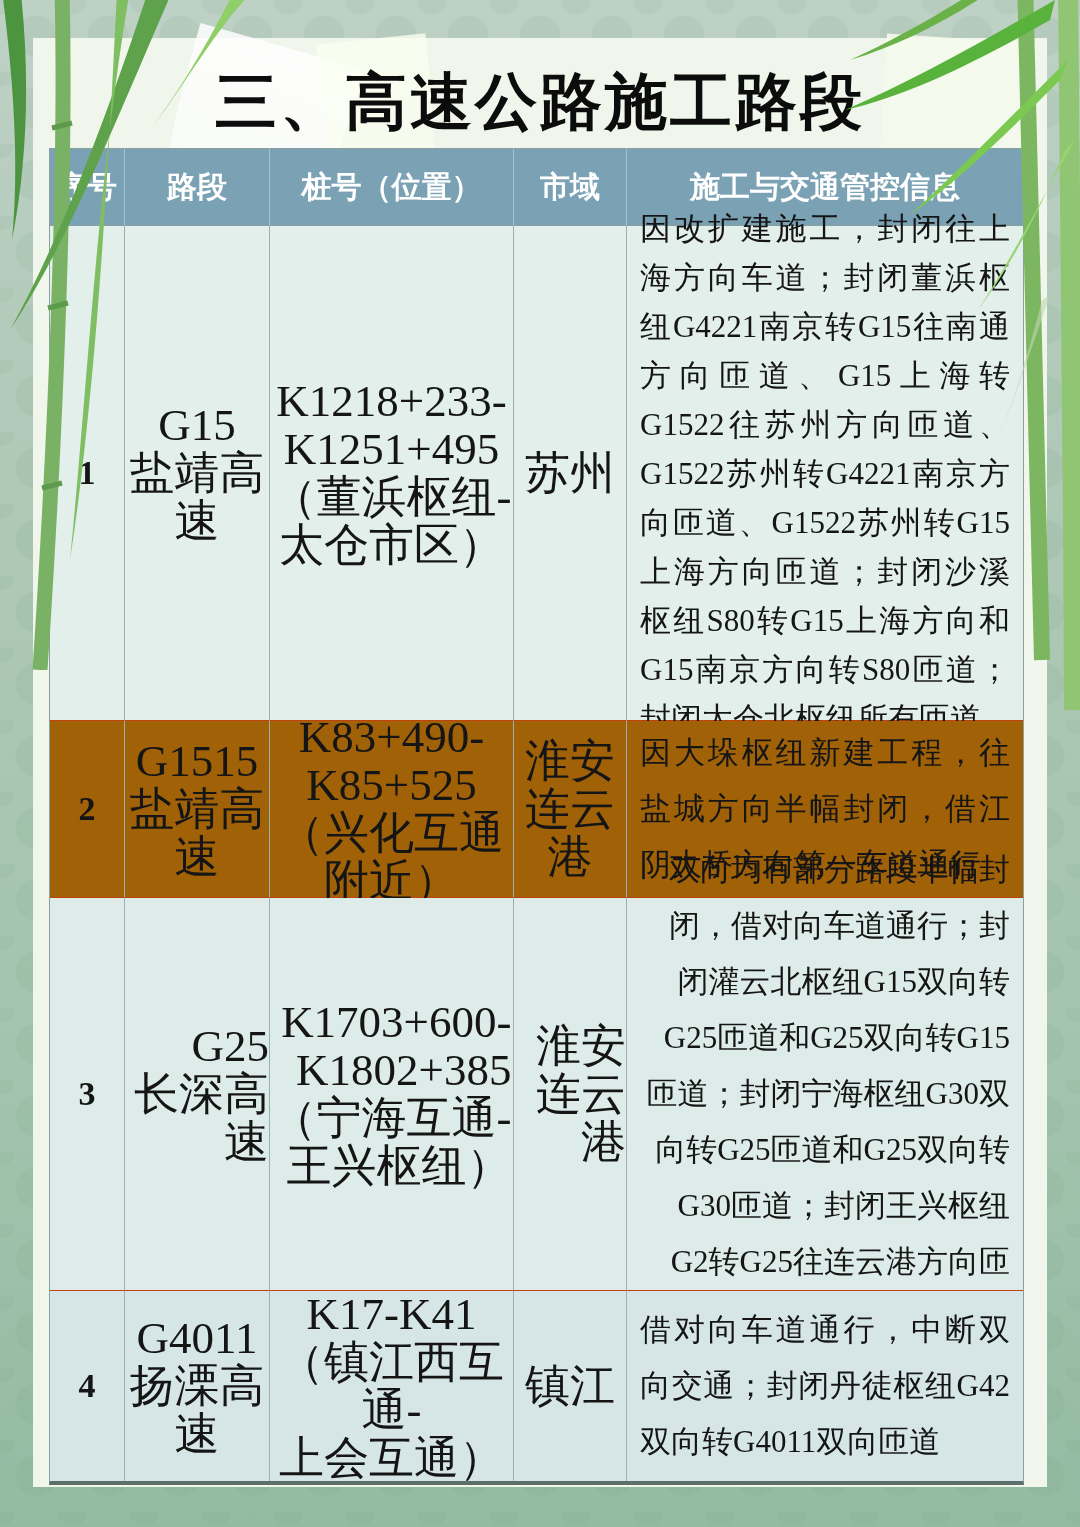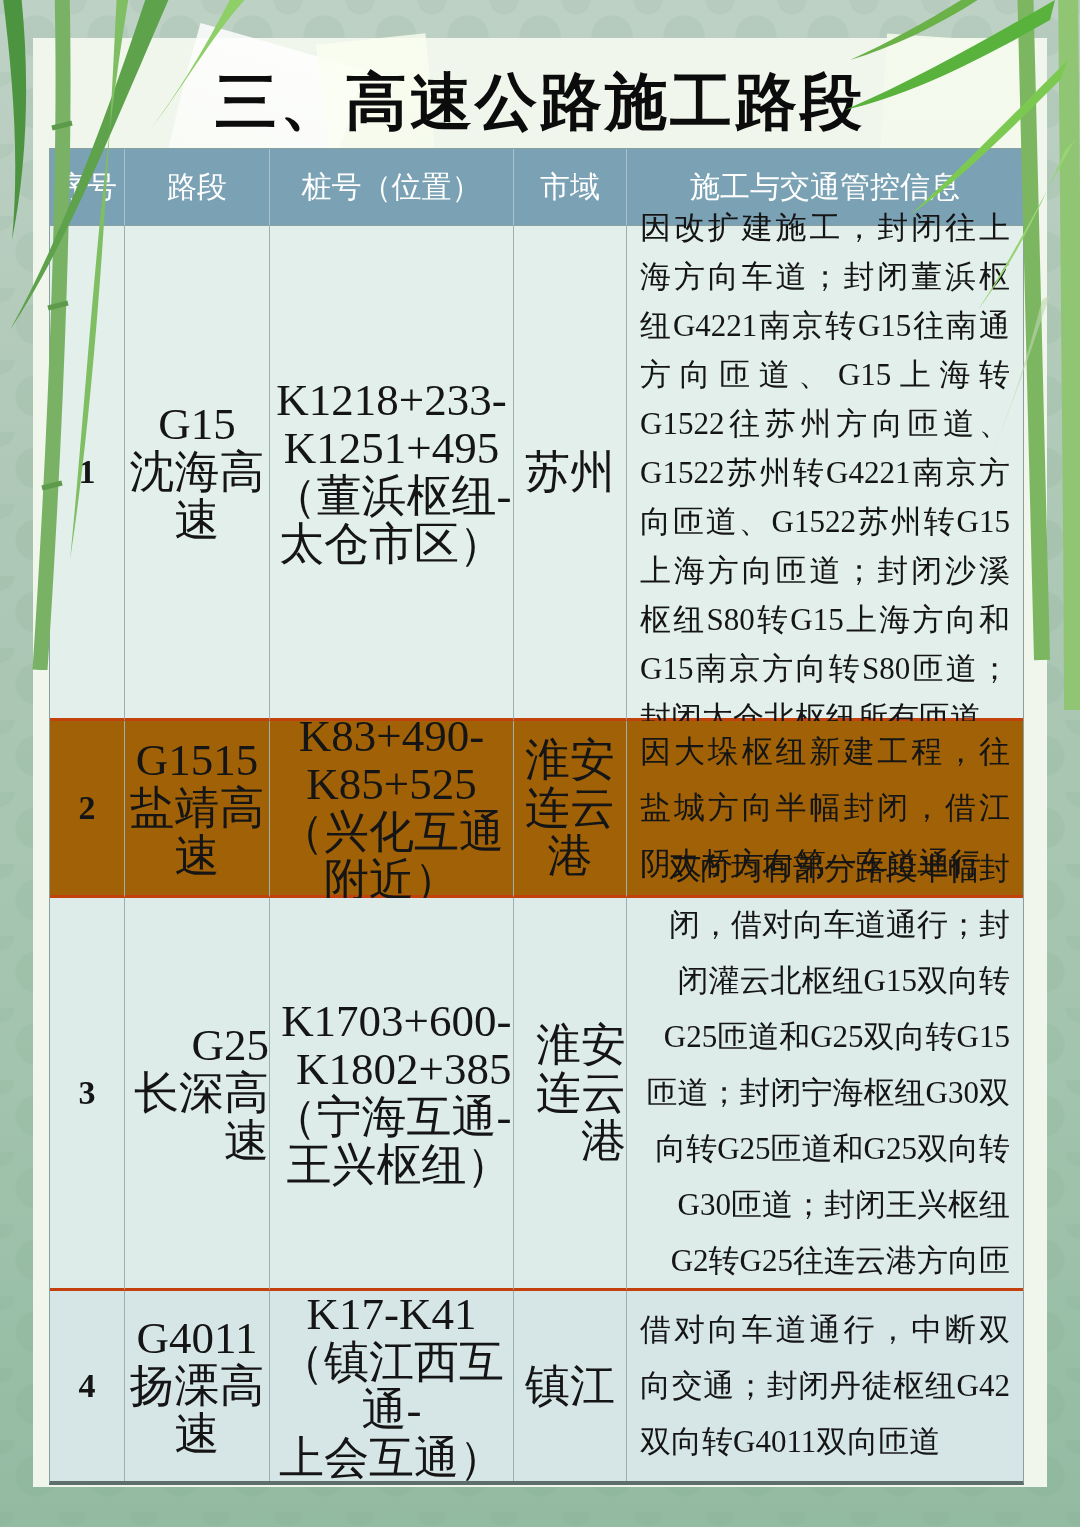--- a/index.html
+++ b/index.html
@@ -39,32 +39,32 @@
     font-size:62px;font-weight:900;letter-spacing:3px;color:#0c0c0c;
   }
   .table{
     position:absolute;left:16px;top:110px;width:973px;z-index:1;
     display:grid;
     grid-template-columns:75px 145px 244px 113px 396px;
     grid-template-rows:77px 495px 177px 393px 190px;
     border:1px solid #8aa0a0;border-bottom:4px solid #5e6e6a;
   }
   .c{
-    border-right:1px solid #9db0b0;border-bottom:3px solid #c2410c;
+    border-right:1px solid #9db0b0;border-bottom:1px solid #c2410c;
     display:flex;align-items:center;justify-content:center;
     text-align:center;color:#151515;
     font-family:"Liberation Serif","DejaVu Serif",serif;
     white-space:pre-line;
   }
   .c.last-col{border-right:none;}
   .c.last-row{border-bottom:none;}
   .h{
     background:#7aa2b4;color:#ffffff;
     font-family:"Liberation Sans","DejaVu Sans",sans-serif;
-    font-weight:normal;font-size:30px;white-space:nowrap;
+    font-weight:bold;font-size:30px;white-space:nowrap;
     border-right:1px solid rgba(255,255,255,.35);
     border-bottom:1px solid #8aa0a0;
   }
   .h.last-col{border-right:none;}
   .r1 .c{background:#e2efeb;}
   .r2 .c{background:#a16207;}
   .r3 .c{background:#ddece9;text-align:right;}
   .r4 .c{background:#d6e6e7;}
   .no{font-weight:bold;font-size:34px;}
   .road,.city,.stake{font-size:45px;line-height:48px;}
@@ -113,21 +113,21 @@
       <div class="c h">序号</div>
       <div class="c h">路段</div>
       <div class="c h">桩号（位置）</div>
       <div class="c h">市域</div>
       <div class="c h last-col">施工与交通管控信息</div>
     </div>
 
     <div class="row r1 row-g1">
       <div class="c no">1</div>
       <div class="c road">G15
-沈海高速</div>
+盐靖高速</div>
       <div class="c stake">K1218+233-
 K1251+495
 （董浜枢纽-
 太仓市区）</div>
       <div class="c city">苏州</div>
       <div class="c info last-col">因改扩建施工，封闭往上海方向车道；封闭董浜枢纽G4221南京转G15往南通方向匝道、G15上海转G1522往苏州方向匝道、G1522苏州转G4221南京方向匝道、G1522苏州转G15上海方向匝道；封闭沙溪枢纽S80转G15上海方向和G15南京方向转S80匝道；封闭太仓北枢纽所有匝道</div>
     </div>
 
     <div class="row r2">
       <div class="c no">2</div>

